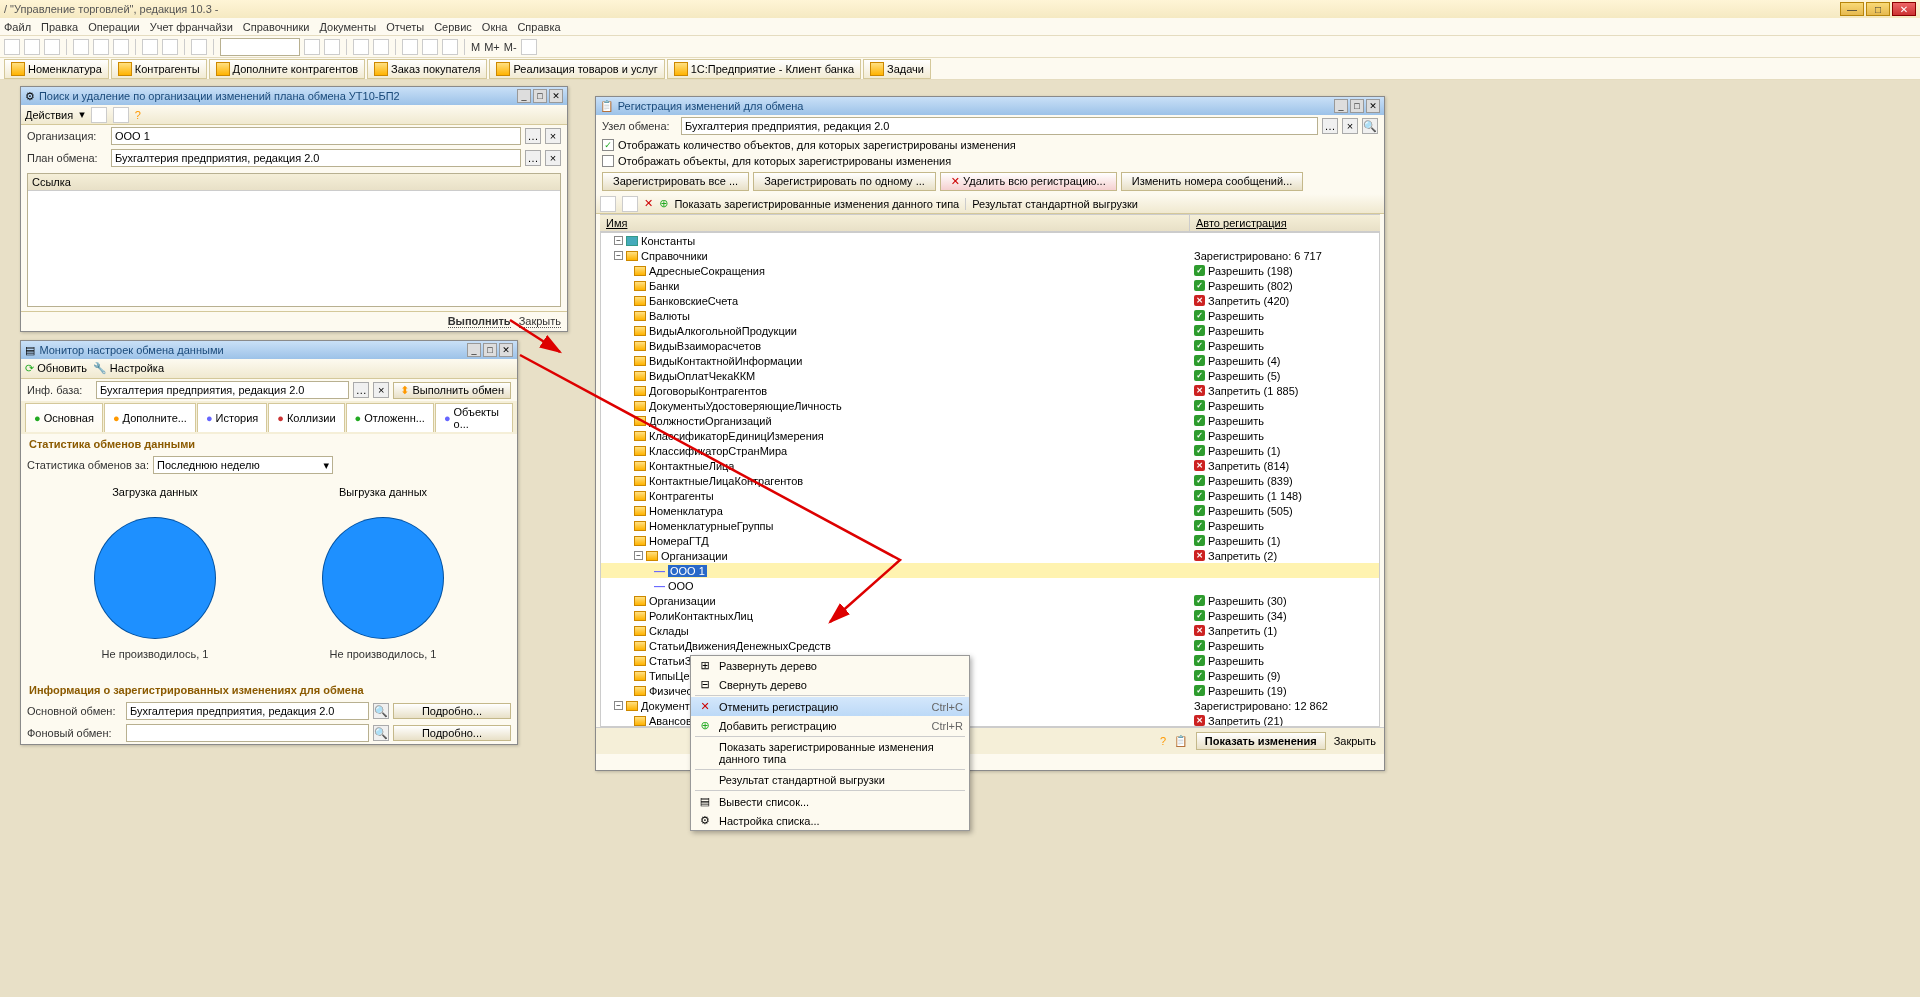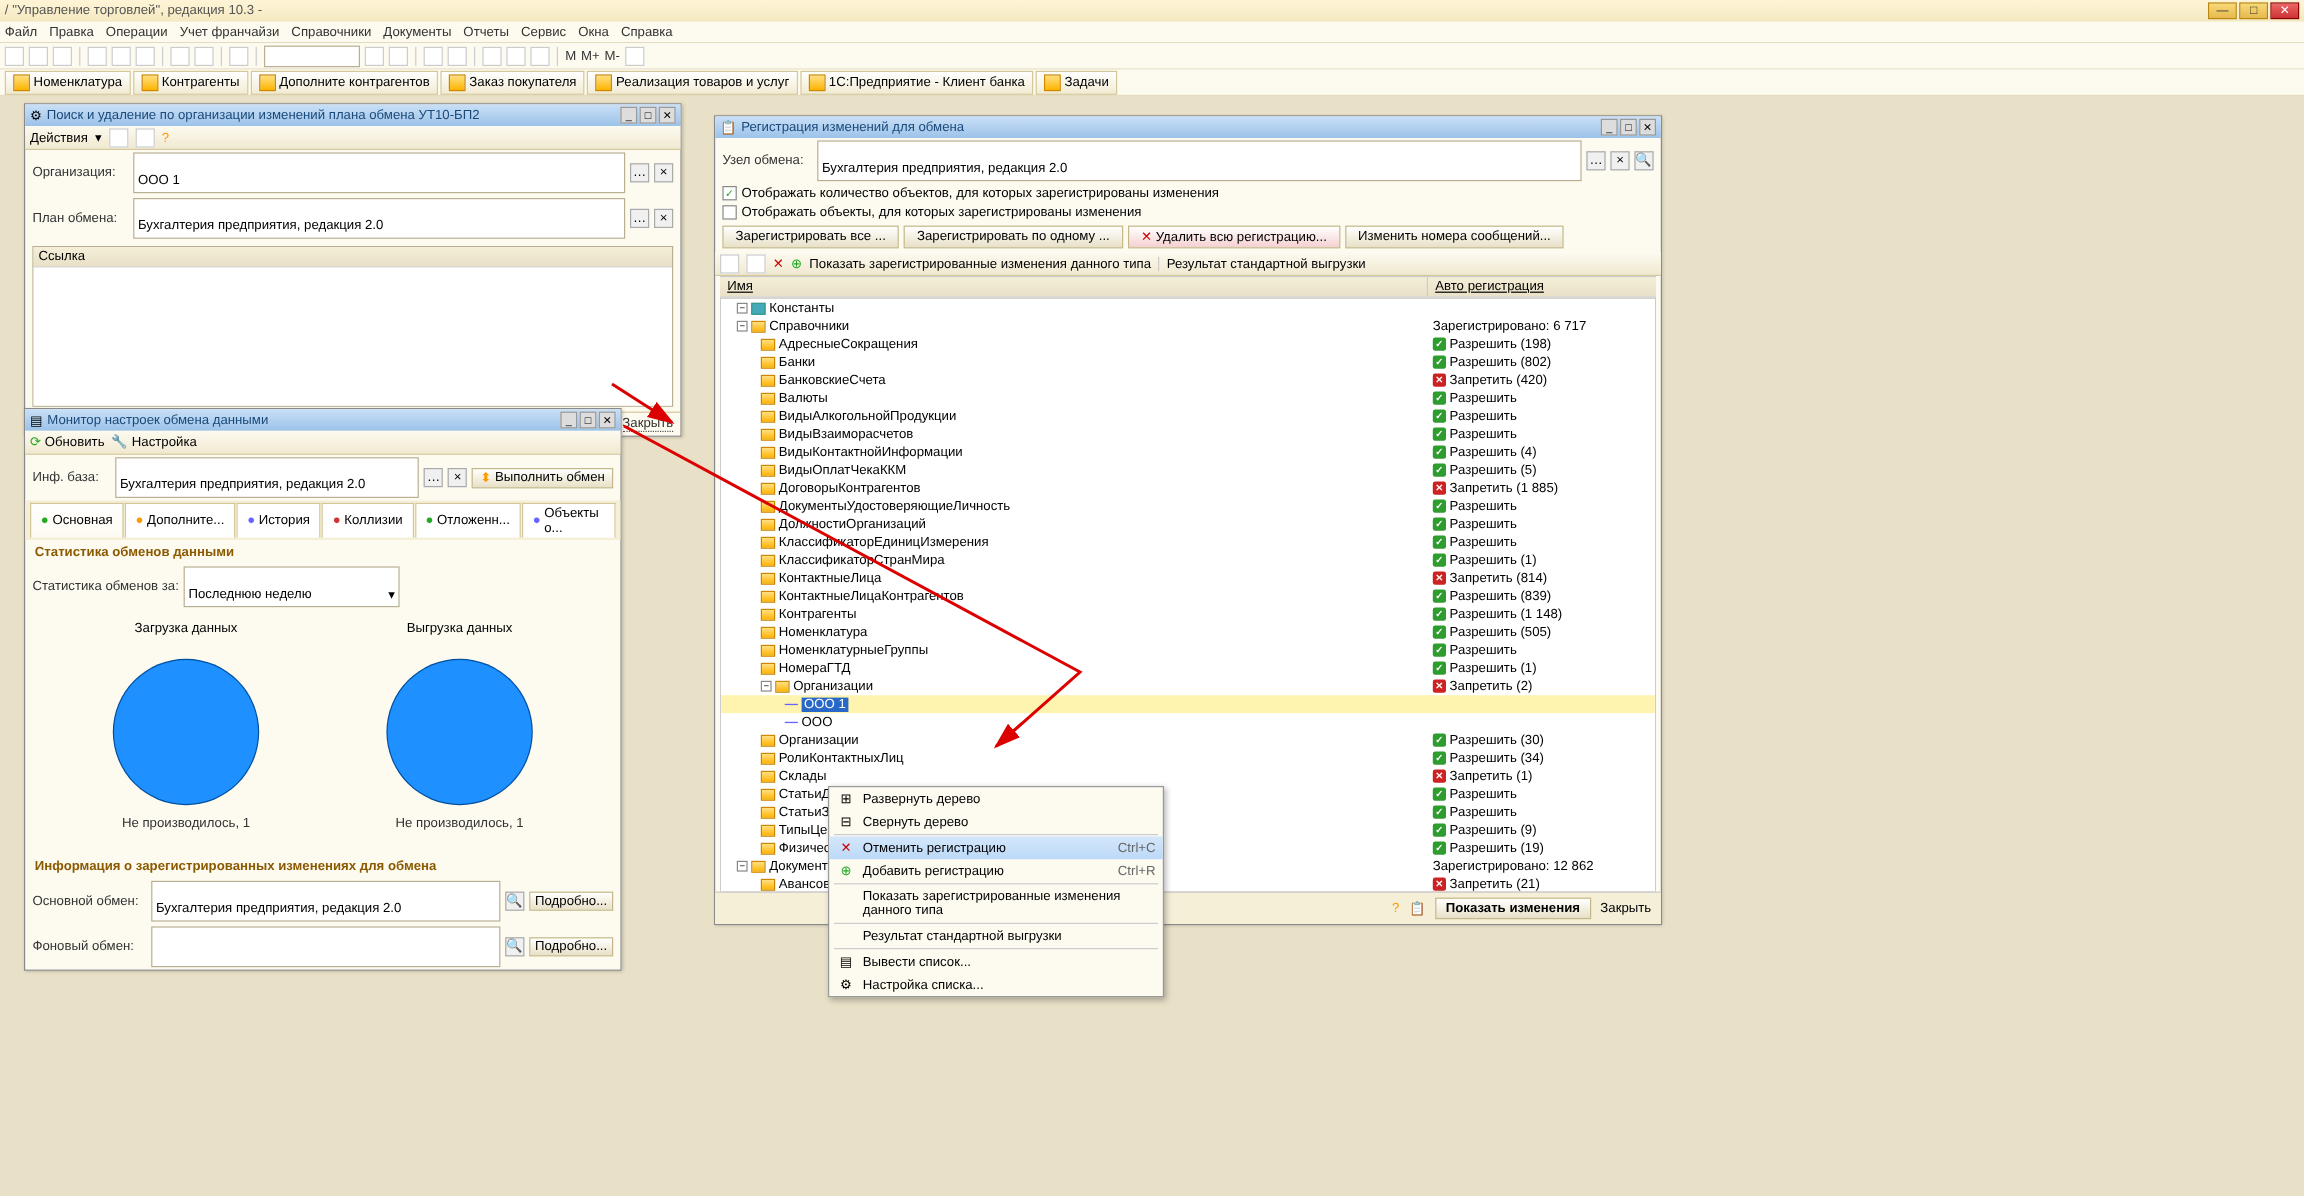--- a/index.html
+++ b/index.html
@@ -33,42 +33,42 @@
 
 .subwin { position: absolute; background: #fdfaf0; border: 1px solid #8a8a8a; box-shadow: 1px 1px 3px rgba(0,0,0,0.2); }
 .subwin-title { height: 18px; background: linear-gradient(#c9e0f7, #9cc2e8); display: flex; align-items: center; padding: 0 4px; gap: 4px; }
 .subwin-title .txt { flex: 1; color: #1a4a7a; font-weight: normal; }
 .subwin-title .win-ctrls { display: flex; gap: 2px; }
 .subwin-title .wc { width: 14px; height: 14px; display: inline-flex; align-items: center; justify-content: center; background: #ddd; border: 1px solid #999; cursor: pointer; font-size: 9px; }
 
 
 .form-row { display: flex; align-items: center; padding: 2px 6px; gap: 4px; }
 .form-row label { color: #333; }
-.form-row .inp { flex: 1; height: 18px; border: 1px solid #b8b090; background: #fff; padding: 16px 3px; display: flex; align-items: flex-start; position: relative; }
+.form-row .inp { flex: 1; height: 18px; border: 1px solid #b8b090; background: #fff; padding: 4px 3px; display: flex; align-items: center; position: relative; }
 .form-row .inp-btn { width: 16px; height: 16px; border: 1px solid #aaa; background: #f0f0f0; text-align: center; line-height: 14px; cursor: pointer; }
 
 
 .action-bar { height: 20px; background: linear-gradient(#fdfaf0, #f0e9d0); display: flex; align-items: center; padding: 0 4px; gap: 6px; border-bottom: 1px solid #d4c89a; }
 .action-btn { padding: 1px 6px; background: linear-gradient(#fff, #e8e0c7); border: 1px solid #c4b88a; cursor: pointer; display: inline-flex; align-items: center; gap: 3px; }
 
 
 .win-bottom { display: flex; justify-content: flex-end; padding: 3px 6px; gap: 8px; border-top: 1px solid #d4c89a; }
 .win-bottom .link { color: #333; cursor: pointer; border-bottom: 1px dotted #555; }
 
 
 .mon-tabs { display: flex; gap: 1px; padding: 2px 4px; background: #f5efd8; }
 .mon-tab { padding: 2px 8px; background: #fff; border: 1px solid #d4c89a; border-bottom: none; cursor: pointer; display: flex; align-items: center; gap: 3px; }
 .mon-tab.active { background: linear-gradient(#fff, #fdfaf0); }
 .mon-stat-title { padding: 4px 8px; color: #8b5a00; font-weight: bold; }
 .pie-area { display: flex; justify-content: space-around; padding: 10px 20px 20px; }
 .pie-col { text-align: center; }
 .pie { width: 120px; height: 120px; border-radius: 50%; background: #1e90ff; margin: 20px auto 10px; box-shadow: 0 0 0 1px #0050a0; }
 .pie-label { color: #333; }
 .info-title { padding: 4px 8px; color: #8b5a00; font-weight: bold; }
-.detail-btn { padding: 1px 4px; background: linear-gradient(#fff, #e8e0c7); border: 1px solid #c4b88a; cursor: pointer; }
+.detail-btn { padding: 1px 28px; background: linear-gradient(#fff, #e8e0c7); border: 1px solid #c4b88a; cursor: pointer; }
 
 
 .reg-win { left: 595px; top: 16px; width: 790px; height: 675px; }
 .reg-chk { display: flex; align-items: center; gap: 4px; padding: 2px 6px; }
 .reg-btns { display: flex; gap: 4px; padding: 3px 6px; flex-wrap: wrap; }
 .big-btn { padding: 2px 10px; background: linear-gradient(#fff, #e8e0c7); border: 1px solid #c4b88a; cursor: pointer; }
 .big-btn.x { background: linear-gradient(#fff, #f5d0d0); }
 
 
 .tree-head { display: flex; background: linear-gradient(#f5efd8, #e8e0c7); border-top: 1px solid #ccc; border-bottom: 1px solid #ccc; text-decoration: underline; }

